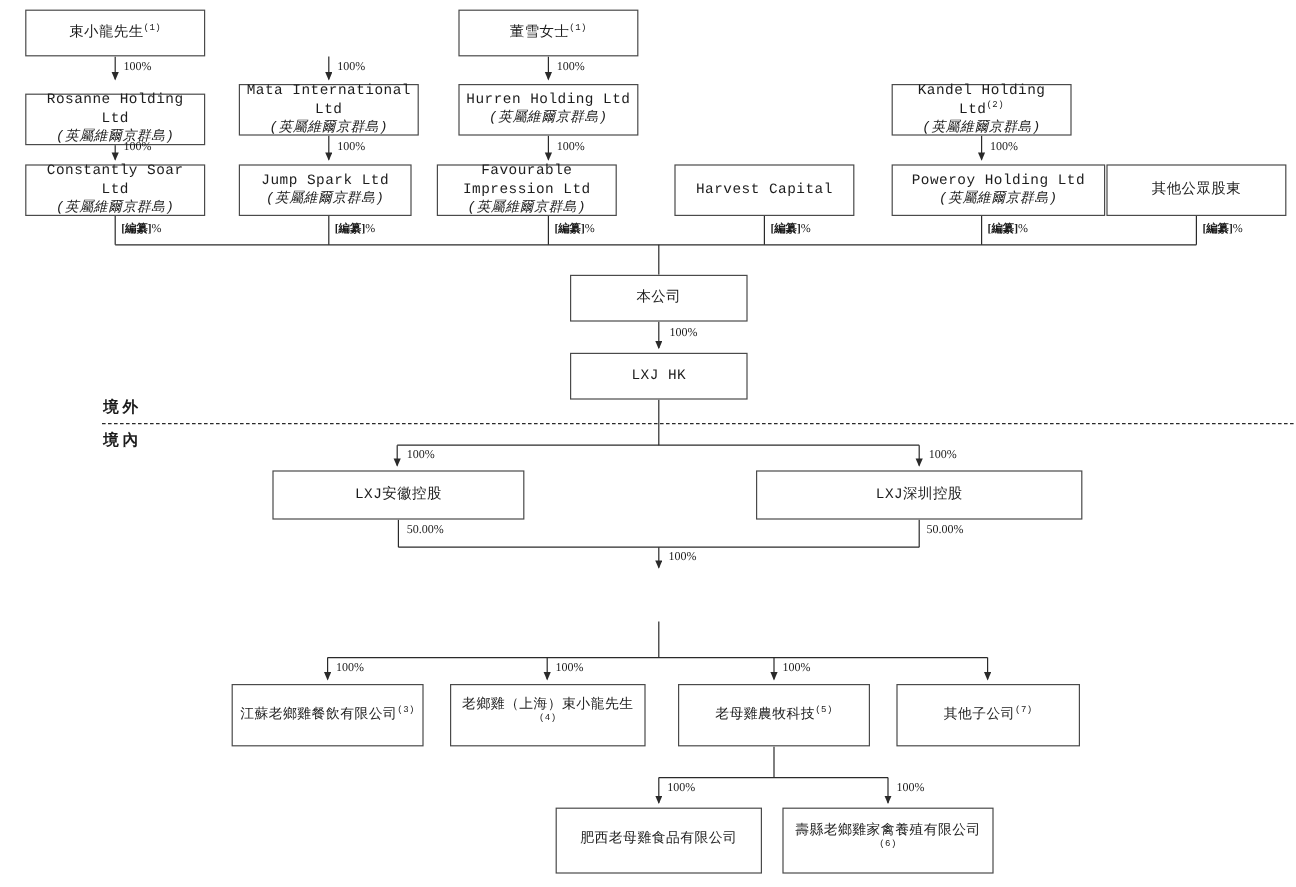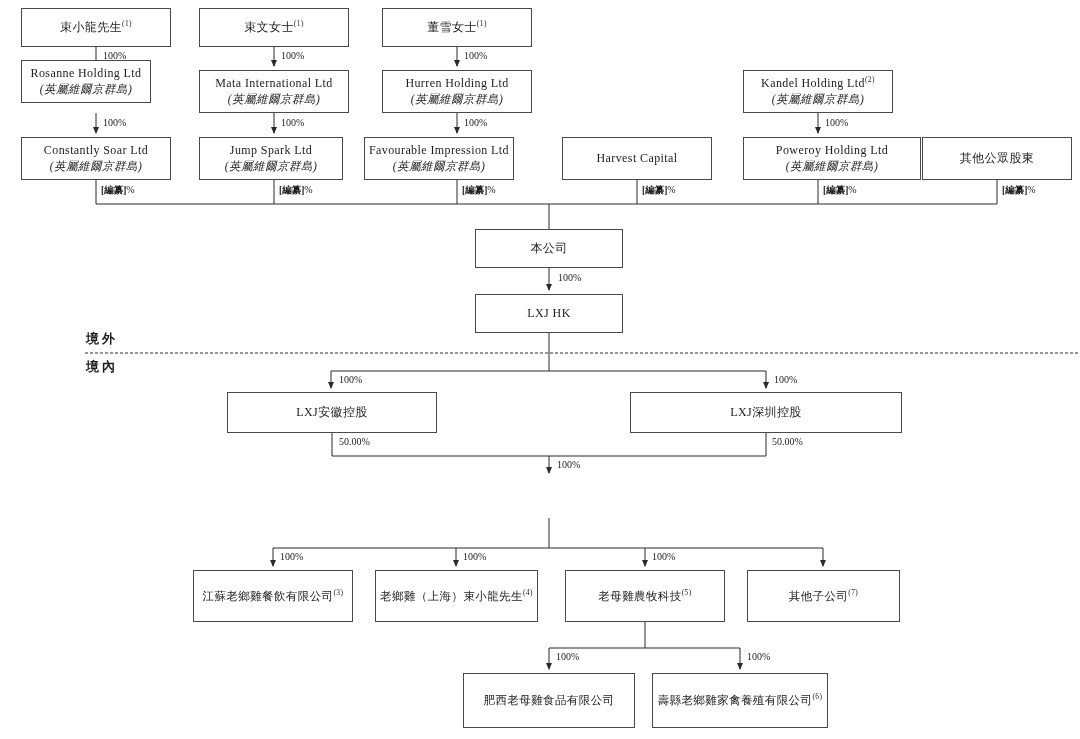--- a/index.html
+++ b/index.html
@@ -6,20 +6,21 @@
   #canvas{
     position:relative;width:1080px;height:739px;background:#ffffff;
     font-family:"Liberation Serif","DejaVu Serif",serif;color:#1c1c1c;overflow:hidden;
   }
   #wires{position:absolute;left:0;top:0;width:1080px;height:739px;}
   .node{
     position:absolute;border:1px solid #4a4a4a;background:#fff;
     display:flex;flex-direction:column;align-items:center;justify-content:center;
     text-align:center;font-size:12px;line-height:1.3;box-sizing:border-box;
     padding:2px 3px;
+    font-family:Liberation Mono, monospace;
   }
   .node .sub{font-style:italic;font-size:11.5px;letter-spacing:.5px;}
   .node .nm{letter-spacing:.4px;}
   sup{font-size:7.5px;line-height:0;vertical-align:super;}
   .pct{position:absolute;font-size:10px;white-space:nowrap;}
   .pct b{font-size:9.5px;}
   .region{position:absolute;font-size:13px;font-weight:700;letter-spacing:3px;}
 </style>
 </head>
 <body>
@@ -76,28 +77,25 @@
       <line x1="549" y1="648" x2="549" y2="669" marker-end="url(#arr)"></line>
       <line x1="740" y1="648" x2="740" y2="669" marker-end="url(#arr)"></line>
 
       <line x1="85" y1="353" x2="1078" y2="353" stroke-dasharray="3,2"></line>
     </g>
   </svg>
 
   <div class="node" style="left:21px;top:8px;width:150px;height:39px">
     <span class="nm"><span>束小龍先生</span><sup>(1)</sup></span>
   </div>
-  <div class="node" style="left:199px;top:8px;width:150px;height:39px">
-    <span class="nm"><span>束文女士</span><sup>(1)</sup></span>
-  </div>
   <div class="node" style="left:382px;top:8px;width:150px;height:39px">
     <span class="nm"><span>董雪女士</span><sup>(1)</sup></span>
   </div>
 
-  <div class="node" style="left:21px;top:60px;width:130px;height:43px">
+  <div class="node" style="left:21px;top:78px;width:150px;height:43px">
     <span class="nm">Rosanne Holding Ltd</span>
     <span class="sub">(英屬維爾京群島)</span>
   </div>
   <div class="node" style="left:199px;top:70px;width:150px;height:43px">
     <span class="nm">Mata International Ltd</span>
     <span class="sub">(英屬維爾京群島)</span>
   </div>
   <div class="node" style="left:382px;top:70px;width:150px;height:43px">
     <span class="nm">Hurren Holding Ltd</span>
     <span class="sub">(英屬維爾京群島)</span>

